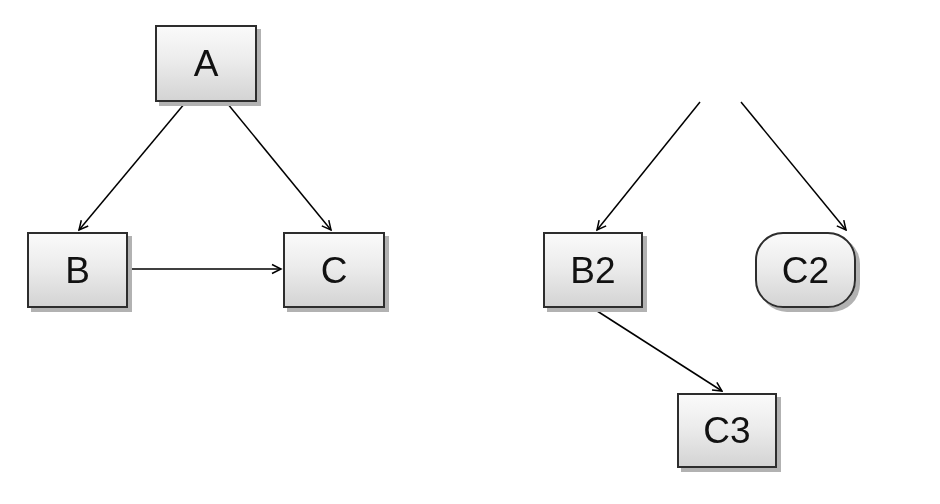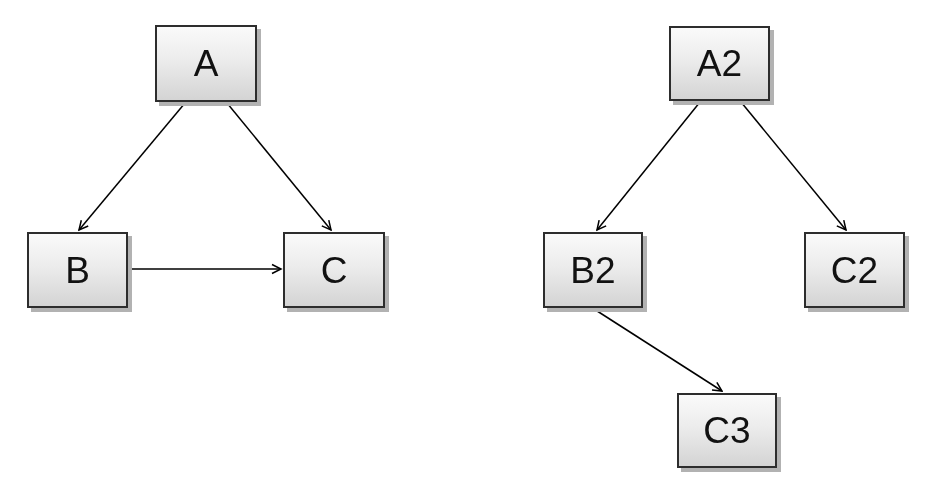--- a/index.html
+++ b/index.html
@@ -73,26 +73,23 @@
   <div id="node-layer">
       <div class="node" style="left: 155px; top: 25px; width: 102px; height: 77px;">
         <span class="node-label">A</span>
       </div>
       <div class="node" style="left: 27px; top: 232px; width: 101px; height: 76px;">
         <span class="node-label">B</span>
       </div>
       <div class="node" style="left: 283px; top: 232px; width: 102px; height: 76px;">
         <span class="node-label">C</span>
       </div>
-      <div class="node" style="left: 669px; top: 26px; width: 101px; height: 75px;">
-        <span class="node-label">A2</span>
-      </div>
       <div class="node" style="left: 543px; top: 232px; width: 100px; height: 76px;">
         <span class="node-label">B2</span>
       </div>
-      <div class="node" style="left: 804px; top: 232px; width: 101px; height: 76px;">
+      <div class="node" style="left: 755px; top: 232px; width: 101px; height: 76px; border-radius: 28px;">
         <span class="node-label">C2</span>
       </div>
       <div class="node" style="left: 677px; top: 393px; width: 100px; height: 75px; align-items: center;">
         <span class="node-label">C3</span>
       </div>
     </div>
 </div>
 
 </body></html>

